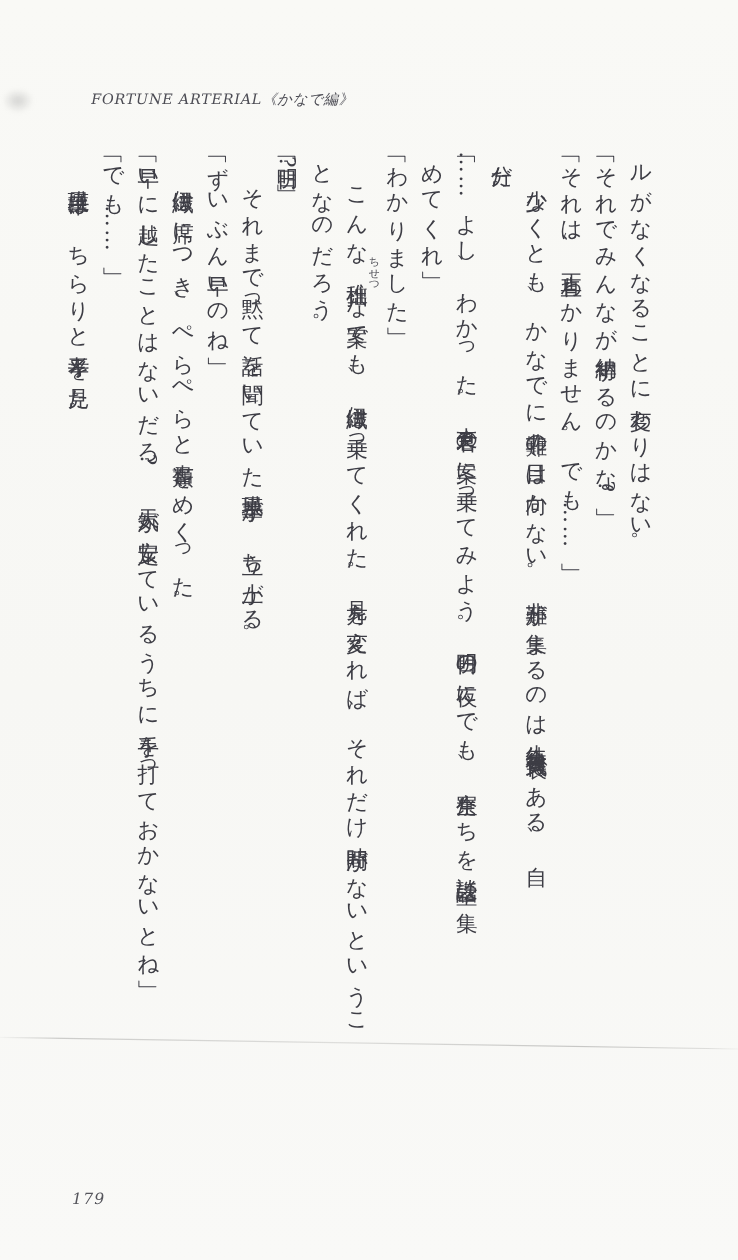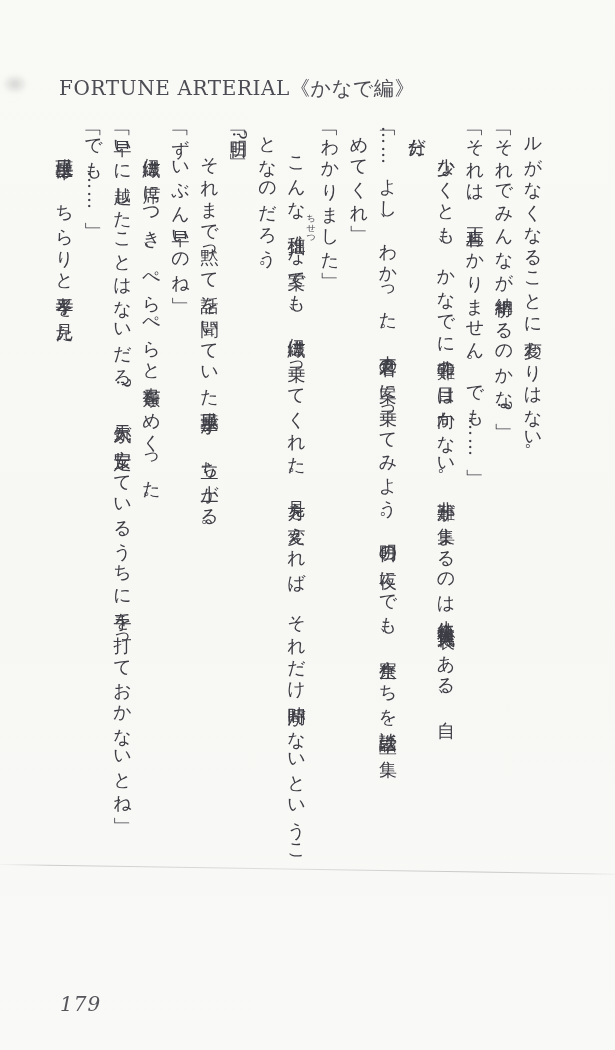--- a/index.html
+++ b/index.html
@@ -15,25 +15,26 @@
     font-family: "DejaVu Serif", "Liberation Serif", serif;
   }
   .page {
     position: absolute;
     inset: 0;
     background: linear-gradient(180deg, #f9f9f6 0%, #f7f7f4 55%, #f9f9f7 100%);
   }
   .running-header {
     position: absolute;
     top: 75px;
-    left: 59px;
-    font-size: 20px;
+    left: 76px;
+    font-size: 12px;
     color: #4c4c54;
     letter-spacing: 0.6px;
     white-space: nowrap;
+    font-style: italic;
   }
   .scan-smudge {
     position: absolute;
     left: 2px;
     top: 74px;
     width: 26px;
     height: 20px;
     background: radial-gradient(ellipse at center, rgba(140,140,140,0.35), rgba(140,140,140,0) 70%);
     filter: blur(2px);
   }
@@ -78,21 +79,21 @@
       rgba(150,150,148,0.50) 78%,
       rgba(170,170,168,0.35) 95%,
       rgba(170,170,168,0.05));
     transform: rotate(0.9deg);
     transform-origin: left center;
   }
   .page-number {
     position: absolute;
     left: 60px;
     top: 992px;
-    font-size: 20px;
+    font-size: 13px;
     font-style: italic;
     color: #55555c;
     letter-spacing: 1px;
   }
 </style>
 </head>
 <body>
 
 <div class="page">
   <div class="scan-smudge"></div>

